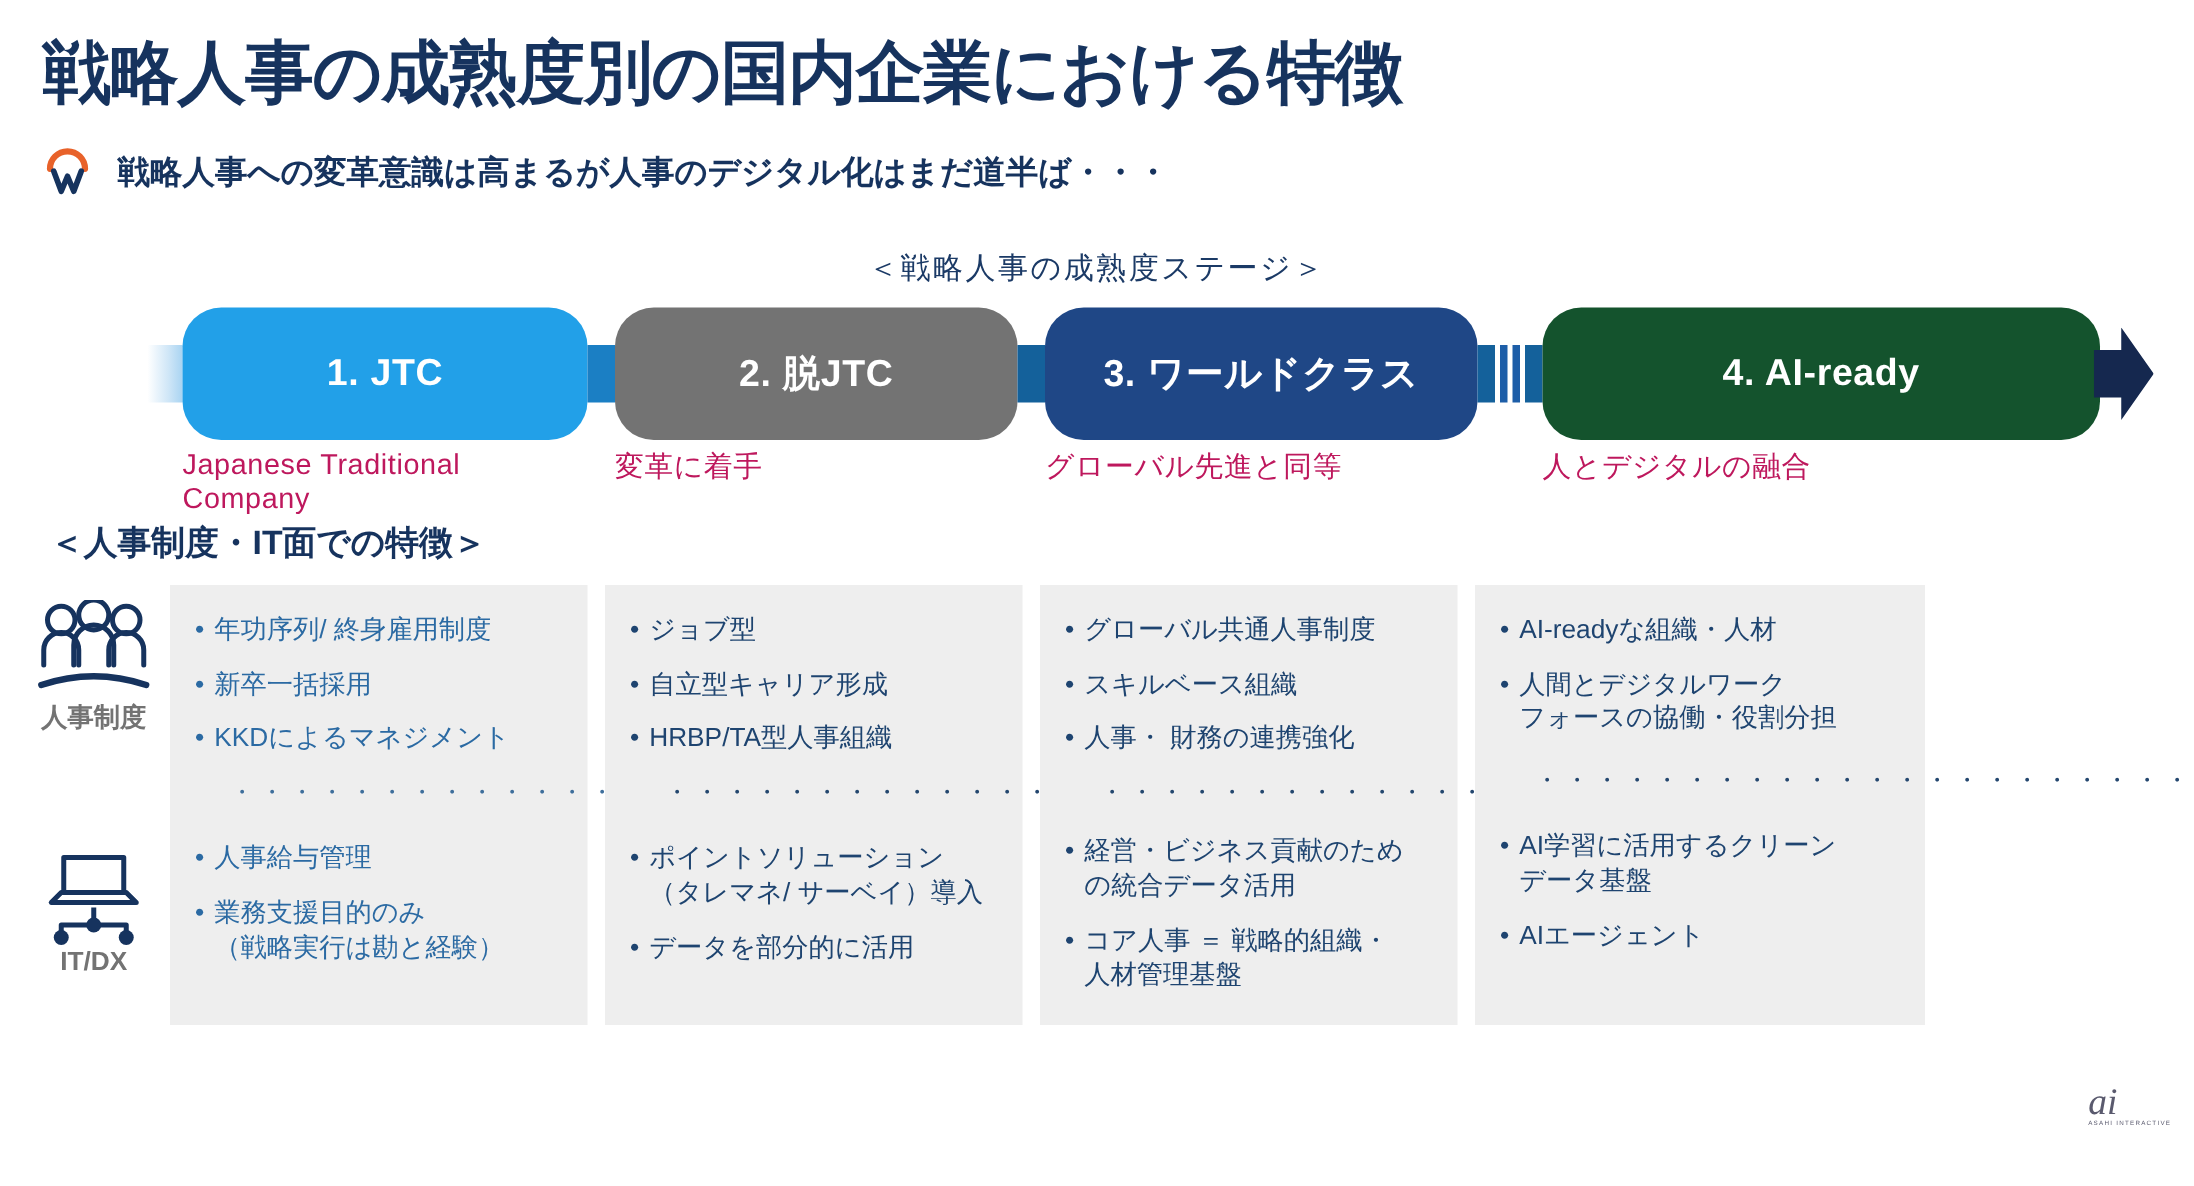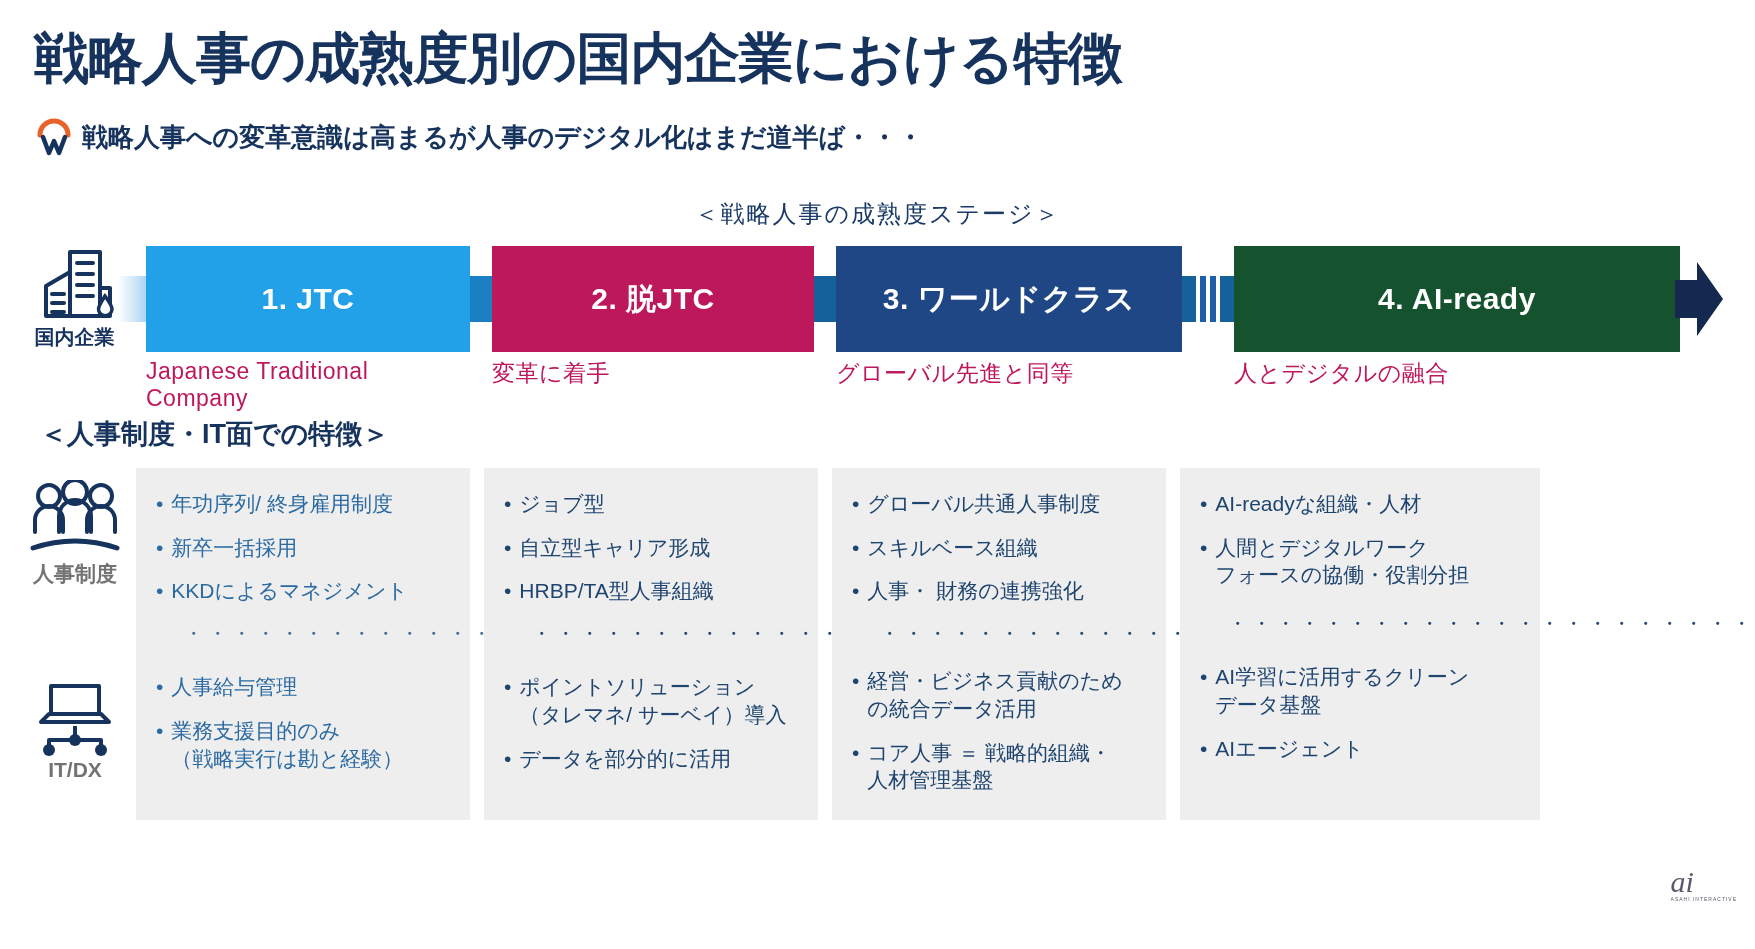--- a/index.html
+++ b/index.html
@@ -15,21 +15,21 @@
   .slide{position:relative;width:1755px;height:914px;}
 
   
   .title{
     position:absolute;left:34px;top:22px;
     font-size:55px;font-weight:bold;letter-spacing:-1px;
     color:#16335e;white-space:nowrap;
   }
   .subtitle-row{
     position:absolute;left:36px;top:118px;
-    display:flex;align-items:center;gap:10px;
+    display:flex;align-items:center;gap:22px;
   }
   .w-mark{width:36px;height:38px;position:relative;flex:0 0 auto;}
   .subtitle{
     font-size:26px;font-weight:bold;color:#16335e;white-space:nowrap;
   }
 
   
   .stage-caption{
     position:absolute;left:0;right:0;top:198px;
     text-align:center;font-size:24px;color:#1b3a66;
@@ -49,24 +49,24 @@
     position:absolute;left:0;top:30px;width:28px;height:46px;
     background:linear-gradient(90deg,#ffffff 0%,#cfe6f7 60%,#a9d4f2 100%);
   }
   .connector{position:absolute;top:30px;height:46px;background:#1b7fc4;}
   .conn-dark{background:#14619b;}
   .tick{position:absolute;top:30px;height:46px;width:6px;background:#1d5ea8;}
 
   .stage-box{
     position:absolute;top:0;height:106px;
     display:flex;align-items:center;justify-content:center;
-    color:#ffffff;font-size:30px;font-weight:bold;letter-spacing:0.5px;
+    color:#ffffff;font-size:30px;font-weight:bold;letter-spacing:0.5px;border-radius:31px;
   }
   .s1{background:#22a0e8;}
-  .s2{background:#be185d;}
+  .s2{background:#737373;}
   .s3{background:#1f4786;}
   .s4{background:#14532d;}
   .arrow-head{
     position:absolute;top:16px;width:48px;height:74px;
     background:#15284f;
     clip-path:polygon(0 18px,22px 18px,22px 0,48px 37px,22px 74px,22px 56px,0 56px);
   }
 
   .stage-sub{
     position:absolute;top:358px;text-align:left;
@@ -132,42 +132,20 @@
         <path d="M7 19 L13 35 L18 23 L23 35 L29 19" fill="none" stroke="#16335e" stroke-width="4.5" stroke-linejoin="round" stroke-linecap="round"></path>
       </svg>
     </span>
     <span class="subtitle">戦略人事への変革意識は高まるが人事のデジタル化はまだ道半ば・・・</span>
   </div>
 
   <div class="stage-caption">
     <span>＜戦略人事の成熟度ステージ＞</span>
   </div>
 
-  <div class="biz-icon-wrap">
-    <span class="biz-icon">
-      <svg width="78" height="76" viewBox="0 0 78 76">
-        <g fill="none" stroke="#16335e" stroke-width="4" stroke-linejoin="round">
-          <path d="M34 6 H64 V70 H34 Z"></path>
-          <path d="M34 26 L10 40 V70 H34"></path>
-          <path d="M64 42 H74 V70 H64"></path>
-        </g>
-        <g stroke="#16335e" stroke-width="4" stroke-linecap="round">
-          <path d="M41 17 H57"></path>
-            <path d="M41 28 H57"></path>
-            <path d="M41 39 H57"></path>
-            <path d="M41 50 H57"></path>
-          <path d="M16 48 H28"></path>
-            <path d="M16 57 H28"></path>
-            <path d="M16 66 H28"></path>
-        </g>
-        <path d="M69 50 C74 57 76 60 76 63 A6.5 6.5 0 0 1 62.5 63 C62.5 60 64.5 57 69 50 Z" fill="#fff" stroke="#16335e" stroke-width="3.5"></path>
-      </svg>
-    </span>
-    <div class="biz-label">国内企業</div>
-  </div>
 
   <div class="stage-band">
     <div class="tail"></div>
 
     <div class="stage-box s1" style="left:28px;width:324px;">
       <span>1. JTC</span>
     </div>
     <div class="connector" style="left:352px;width:22px;"></div>
 
     <div class="stage-box s2" style="left:374px;width:322px;">

